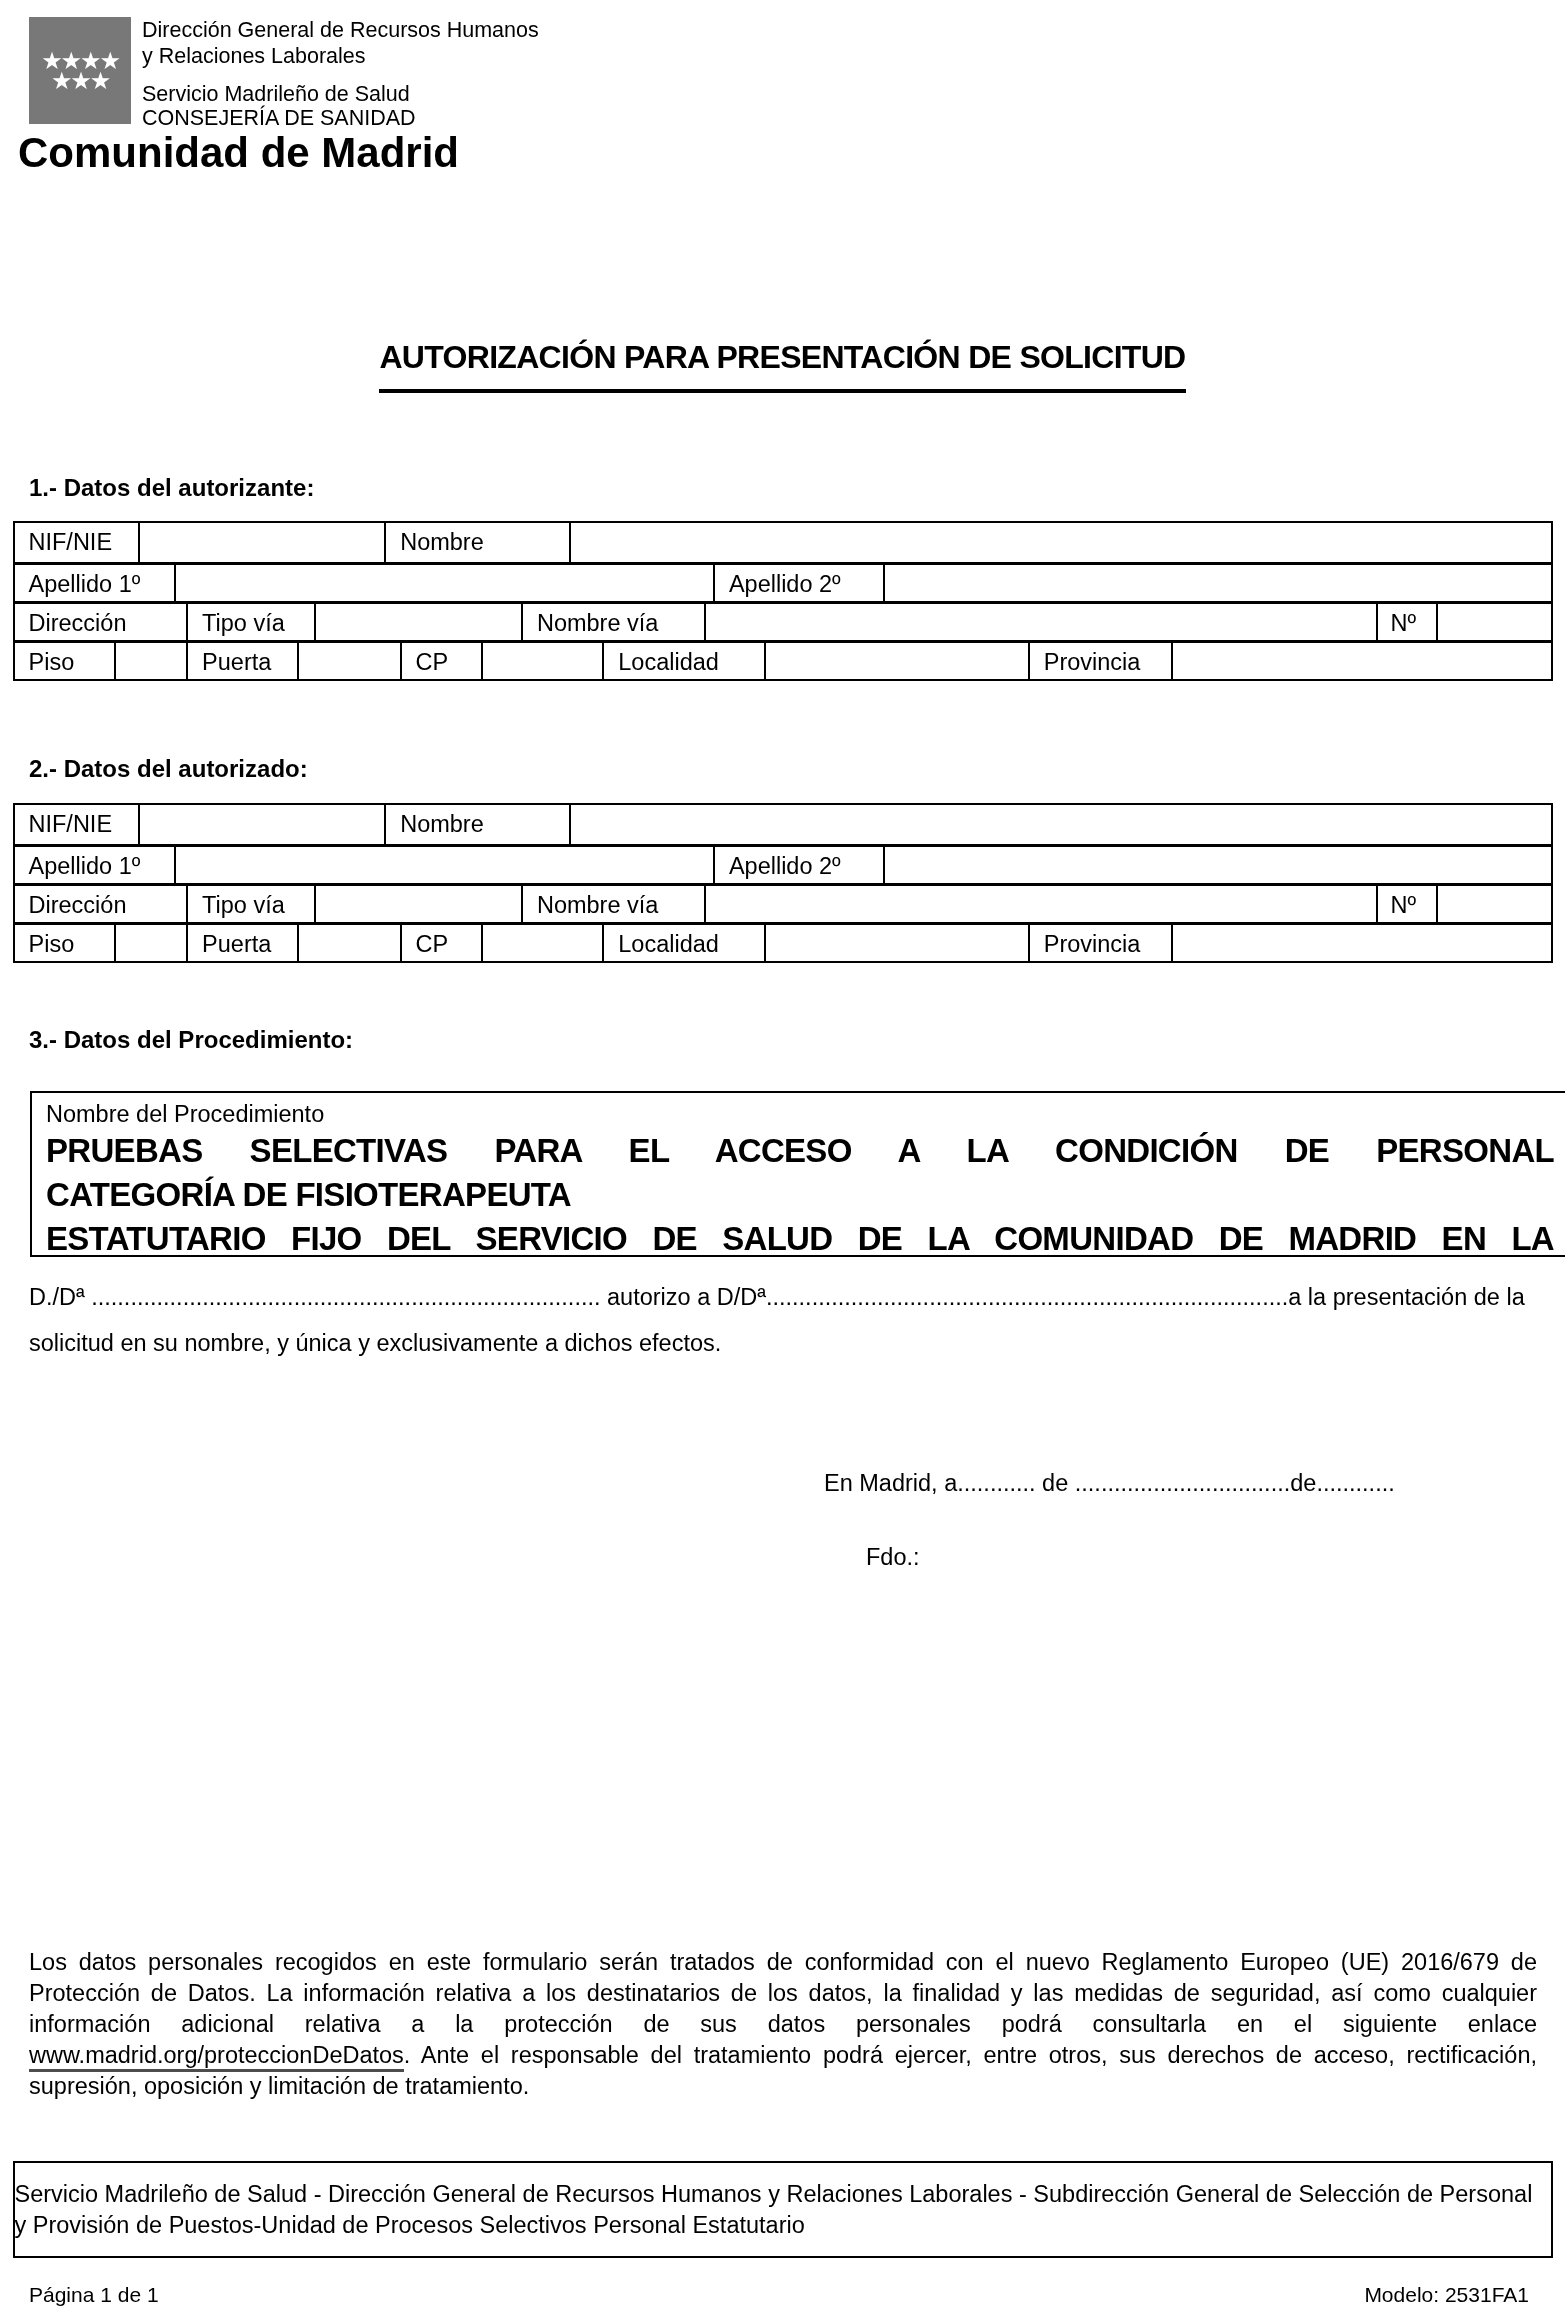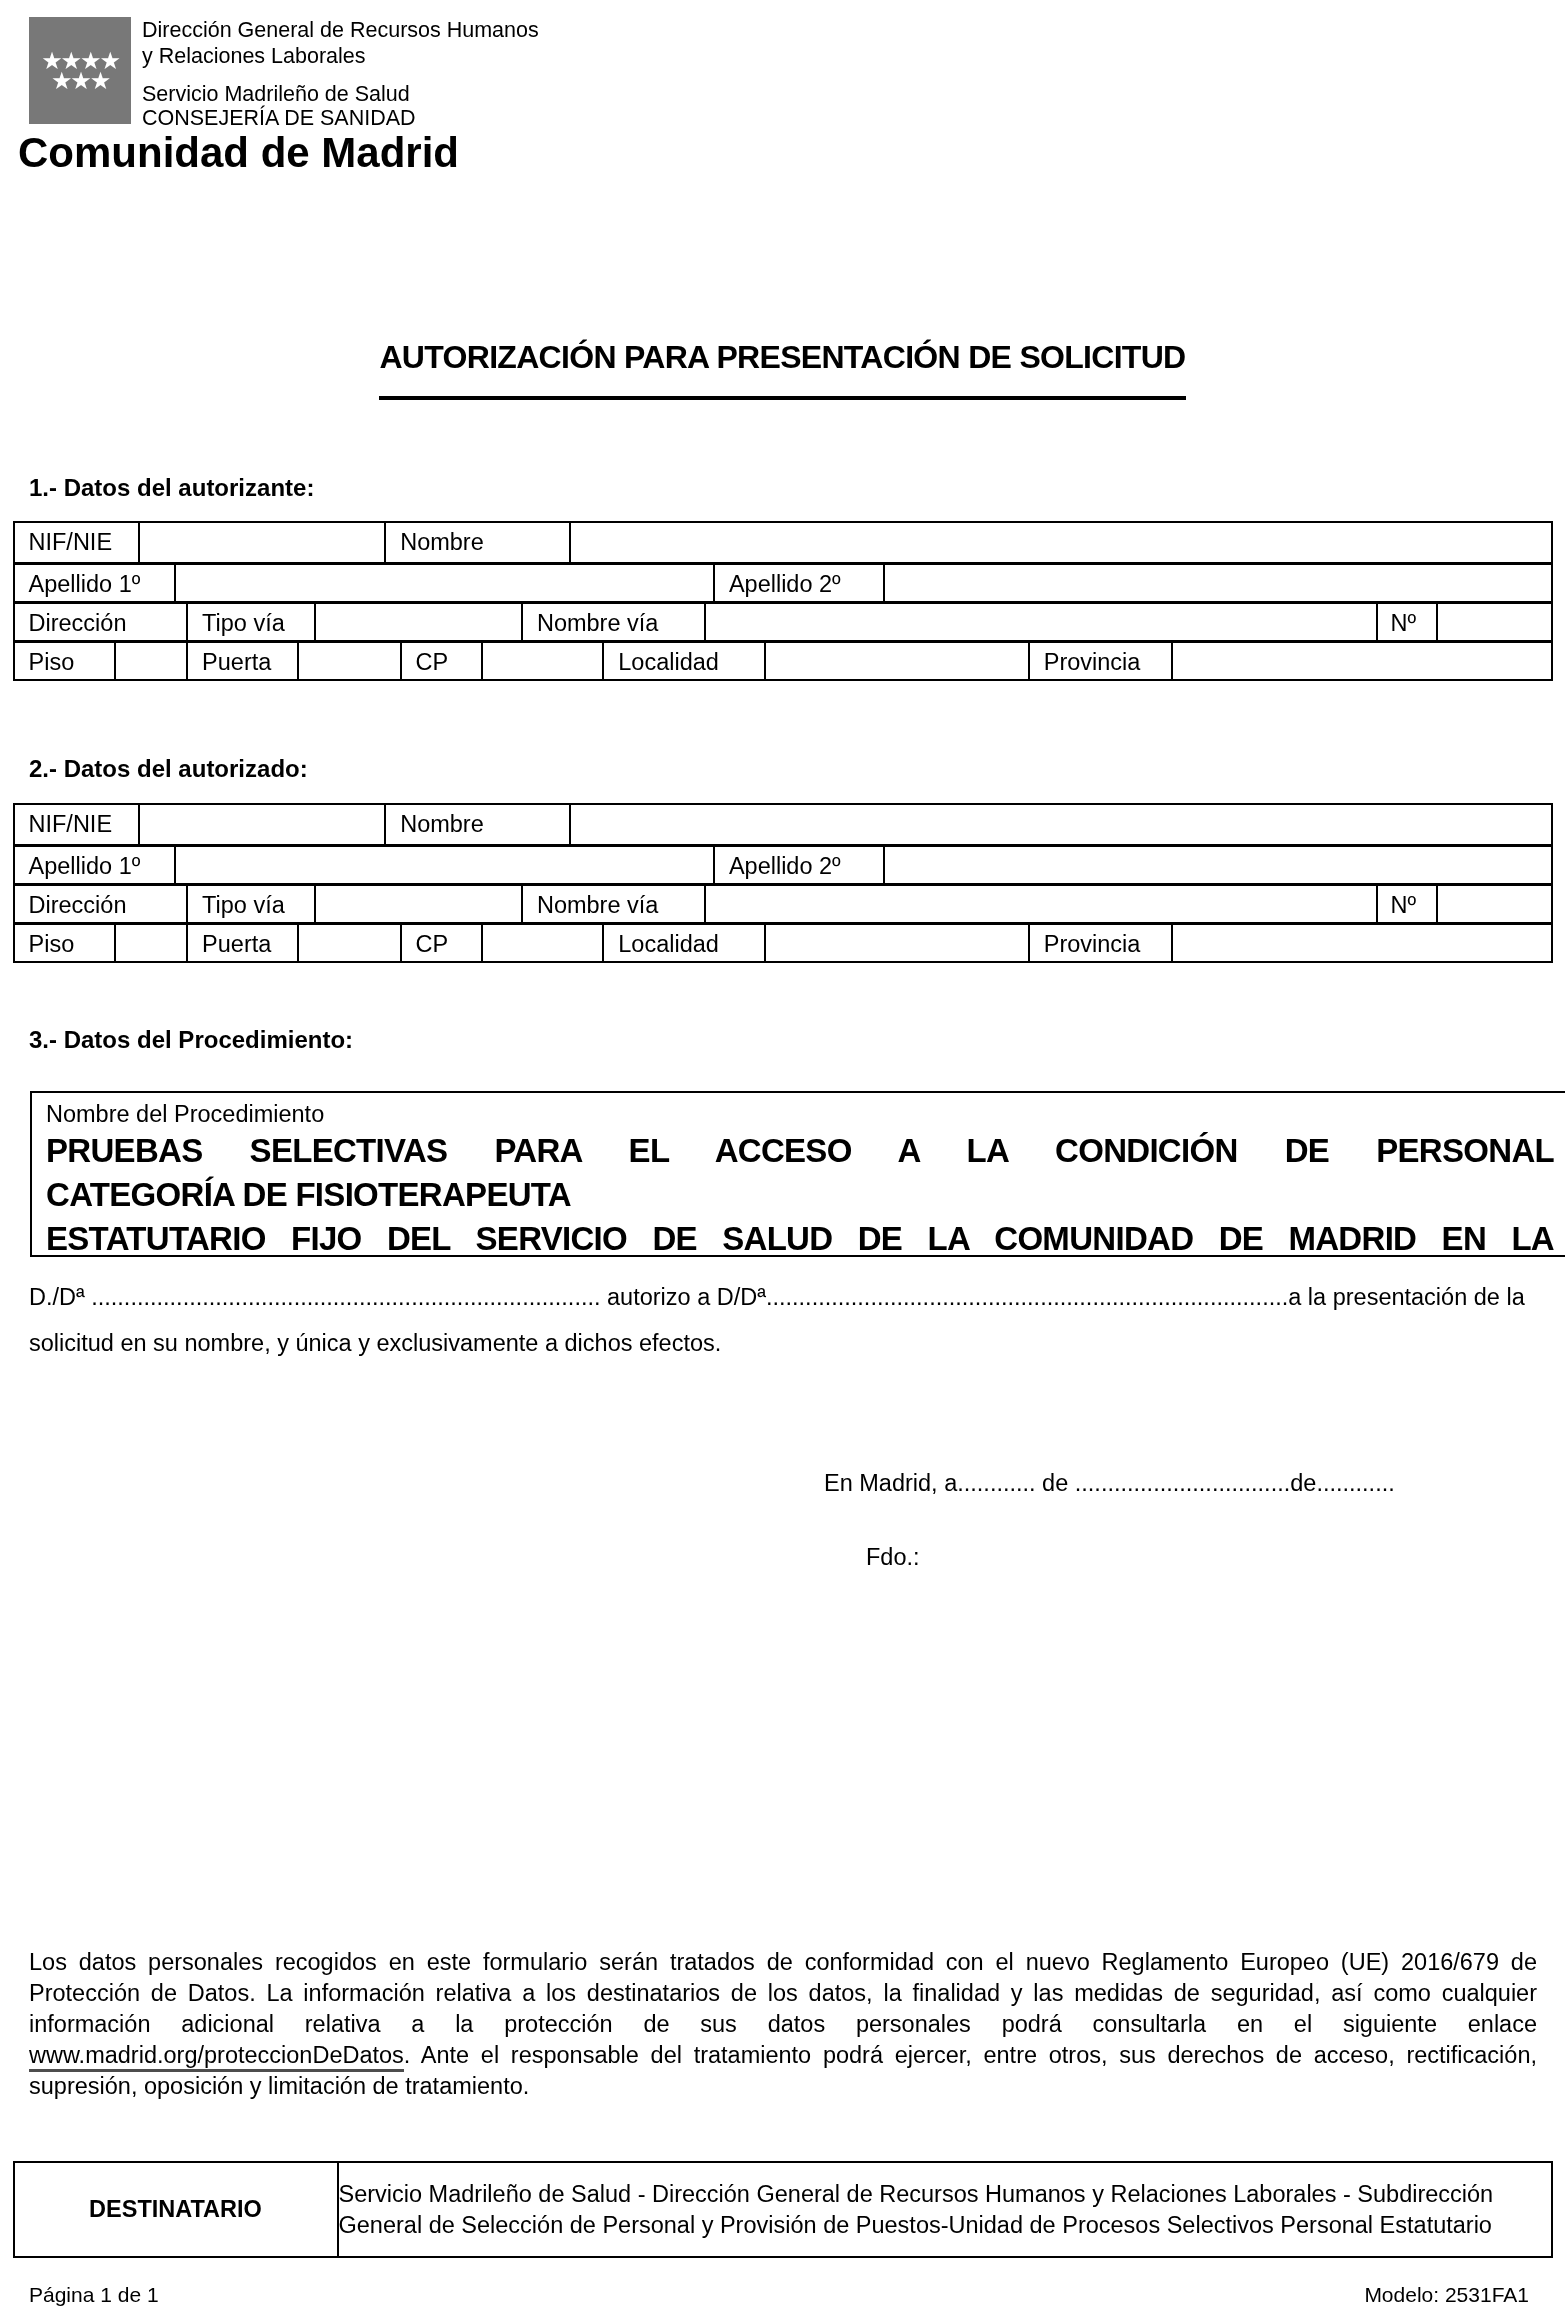--- a/index.html
+++ b/index.html
@@ -12,21 +12,21 @@
         display:flex;flex-direction:column;align-items:center;justify-content:center;}
   .starrow{color:#ffffff;font-size:24px;line-height:23.5px;letter-spacing:-2.1px;white-space:nowrap;}
   .starrow2{margin-top:-4.2px;}
   .orgblock{left:142px;top:16.6px;font-size:21.5px;line-height:26px;}
   .orgblock2{left:142px;top:82px;font-size:21.5px;line-height:24px;}
   .brand{left:18px;top:129px;font-size:42px;font-weight:bold;letter-spacing:0px;}
 
   
   .titlewrap{left:0;top:339px;width:1565px;text-align:center;}
   .title{display:inline-block;font-size:32px;font-weight:bold;letter-spacing:-0.7px;
-         border-bottom:4.8px solid #000;padding-bottom:20px;}
+         border-bottom:4.8px solid #000;padding-bottom:13px;}
 
   
   .sech{left:29px;font-size:24px;font-weight:bold;}
 
   
   .ptable{left:12.5px;width:1540px;border:2.8px solid #000;box-sizing:border-box;}
   .trow{display:flex;height:39px;box-sizing:border-box;}
   .trow + .trow{border-top:3.5px solid #000;}
   .cell{box-sizing:border-box;border-right:2.1px solid #000;height:100%;
         font-size:23.5px;line-height:36px;padding:1.4px 0 0 14px;white-space:nowrap;overflow:hidden;}
@@ -174,19 +174,18 @@
   <div>D./Dª .............................................................................. autorizo a D/Dª................................................................................a la presentación de la</div>
   <div>solicitud en su nombre, y única y exclusivamente a dichos efectos.</div>
 </div>
 
 <div class="abs dateline">En Madrid, a............ de .................................de............</div>
 <div class="abs fdo">Fdo.:</div>
 
 <p class="abs privacy" style="margin:0;"><span>Los datos personales recogidos en este formulario serán tratados de conformidad con el nuevo Reglamento Europeo (UE) 2016/679 de Protección de Datos. La información relativa a los destinatarios de los datos, la finalidad y las medidas de seguridad, así como cualquier información adicional relativa a la protección de sus datos personales podrá consultarla en el siguiente enlace </span><span class="plink">www.madrid.org/proteccionDeDatos</span><span>. Ante el responsable del tratamiento podrá ejercer, entre otros, sus derechos de acceso, rectificación, supresión, oposición y limitación de tratamiento.</span></p>
 
 <div class="abs destbox">
-  <div class="destlabel">DESTINATARIO</div>
   <div class="destval">Servicio Madrileño de Salud - Dirección General de Recursos Humanos y Relaciones Laborales - Subdirección General de Selección de Personal y Provisión de Puestos-Unidad de Procesos Selectivos Personal Estatutario</div>
 </div>
 
 <div class="abs footl">Página 1 de 1</div>
 <div class="abs footr">Modelo: 2531FA1</div>
 
 
 </body></html>

